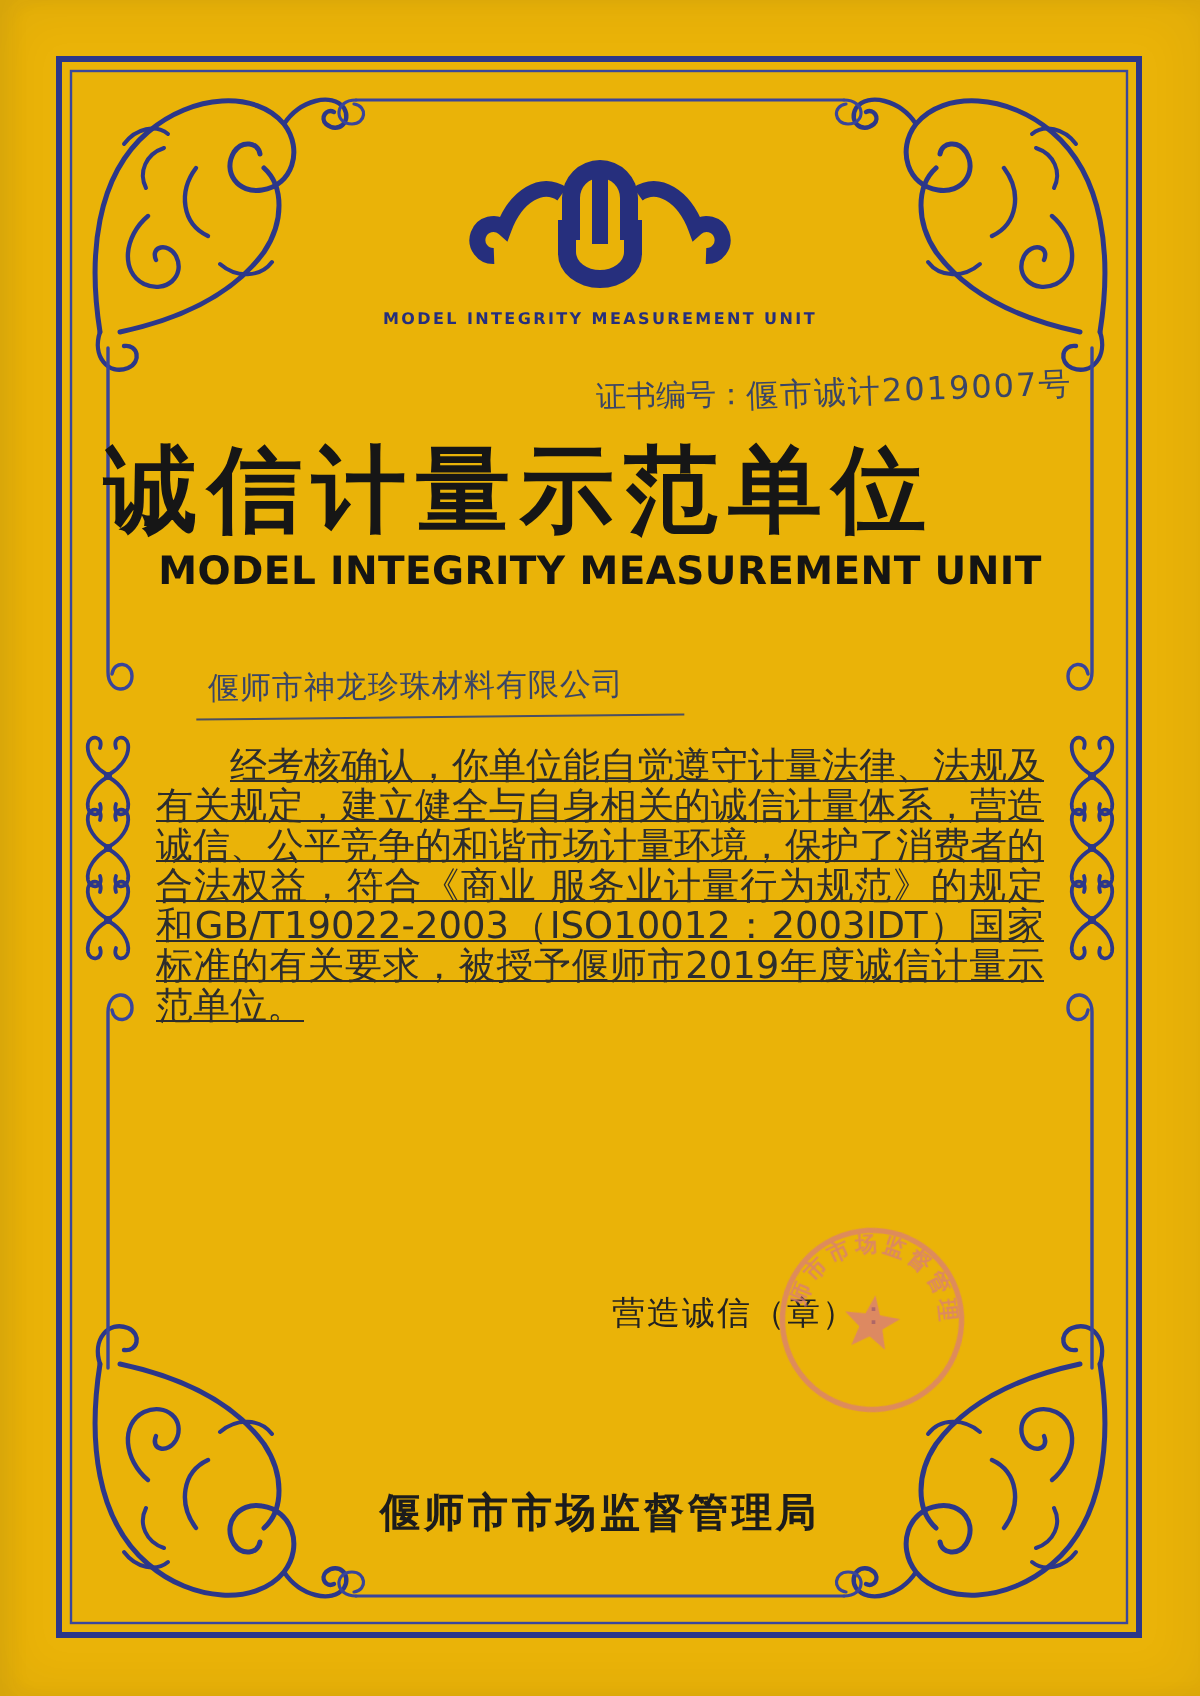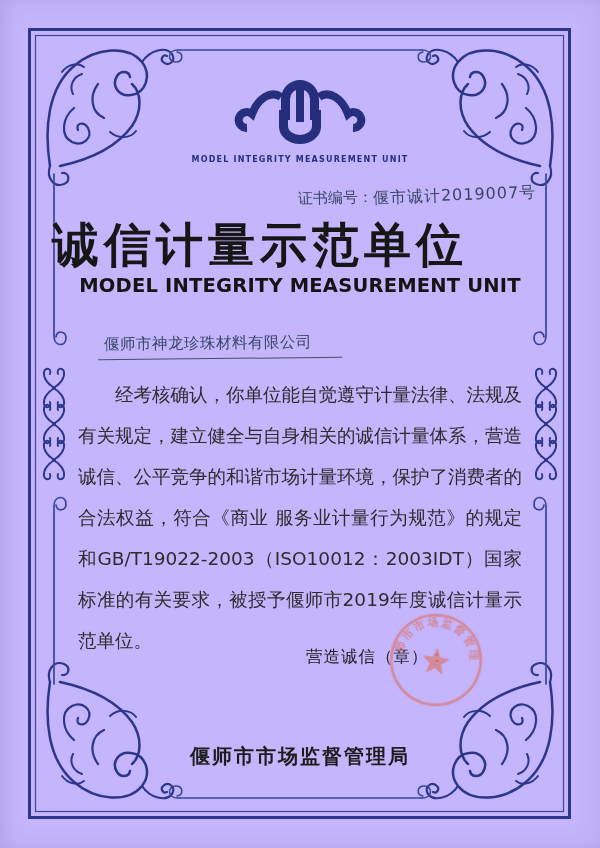--- a/index.html
+++ b/index.html
@@ -1,17 +1,17 @@
 <!DOCTYPE html>
 <html><head>
 <meta charset="utf-8">
 <style>
   html,body{margin:0;padding:0;background:#e8e8e8;}
   .page{
-    position:relative;width:600px;height:848px;background:#c4b5fd;
+    position:relative;width:600px;height:848px;background:#eab308;
     margin:0 auto;overflow:hidden;
     font-family:"DejaVu Sans","Liberation Sans",sans-serif;
     box-shadow:inset 0 0 28px rgba(40,40,60,.07), inset 6px 0 10px rgba(40,40,60,.05);
   }
   .abs{position:absolute;}
   
   svg.border{position:absolute;inset:0;width:600px;height:848px;pointer-events:none;}
   
   .logo-wrap{top:68px;left:0;width:600px;text-align:center;}
   .logo-caption{
@@ -40,22 +40,22 @@
   
   .company{
     top:328px;left:98px;width:238px;height:30px;
     border-bottom:1.6px solid #4a4f63;
     font-size:15.5px;letter-spacing:.5px;
     transform:rotate(-0.6deg);padding-left:6px;line-height:30px;
   }
   
   .body-text{
     top:374px;left:78px;width:444px;
-    font-size:18.5px;line-height:41px;color:#2d2d2d;
-    text-align:justify;text-align-last:left;text-indent:2em;font-weight:500;
+    font-size:18.5px;line-height:20px;color:#2d2d2d;
+    text-align:justify;text-align-last:left;text-indent:2em;font-weight:500;text-decoration:underline;
   }
   
   .issuer-label{
     top:646px;left:306px;font-size:16.5px;color:#222;letter-spacing:1px;
   }
   svg.seal{
     position:absolute;top:610px;left:386px;width:100px;height:100px;
     filter:blur(.35px);opacity:.9;transform:rotate(8deg);
   }
   .org-name{

